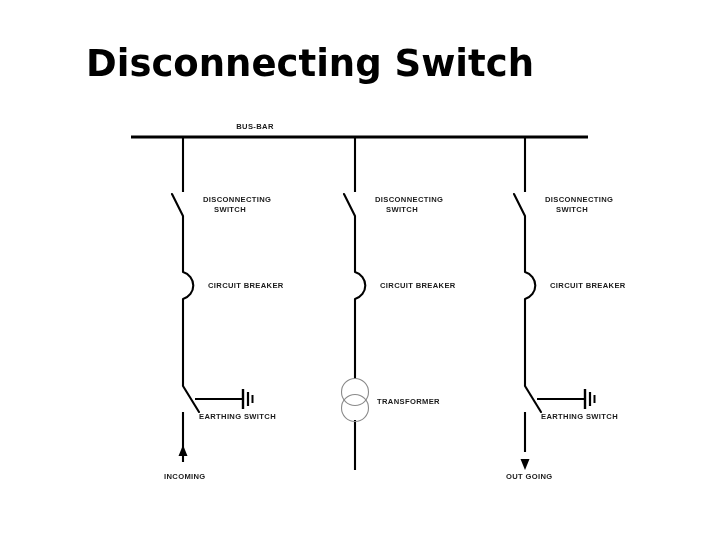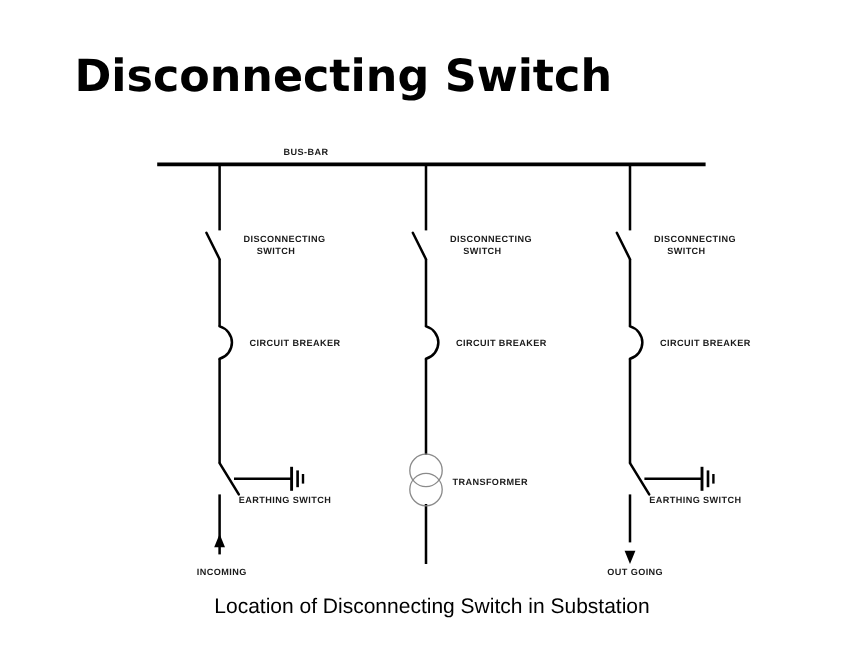--- a/index.html
+++ b/index.html
@@ -20,20 +20,21 @@
     left: 0;
     top: 42px;
     width: 572px;
     text-align: center;
     font-family: "DejaVu Sans", sans-serif;
     font-weight: bold;
     font-size: 37px;
     line-height: 44px;
     color: #000000;
     letter-spacing: 0px;
+    padding-left: 24px;
   }
   #caption {
     position: absolute;
     left: 0;
     top: 494px;
     width: 720px;
     text-align: center;
     font-family: "Liberation Sans", sans-serif;
     font-size: 17.5px;
     line-height: 22px;
@@ -138,15 +139,14 @@
       <text x="541" y="419" class="dg-label">EARTHING SWITCH</text>
 
       <g>
         <polygon points="525,470 520.5,459 529.5,459" fill="#000"></polygon>
       </g>
       <text x="506" y="479" class="dg-label">OUT GOING</text>
     </g>
 
   </svg>
 
-  <div id="caption">Location of  Disconnecting Switch in Substation</div>
 
 </div>
 
 </body></html>

